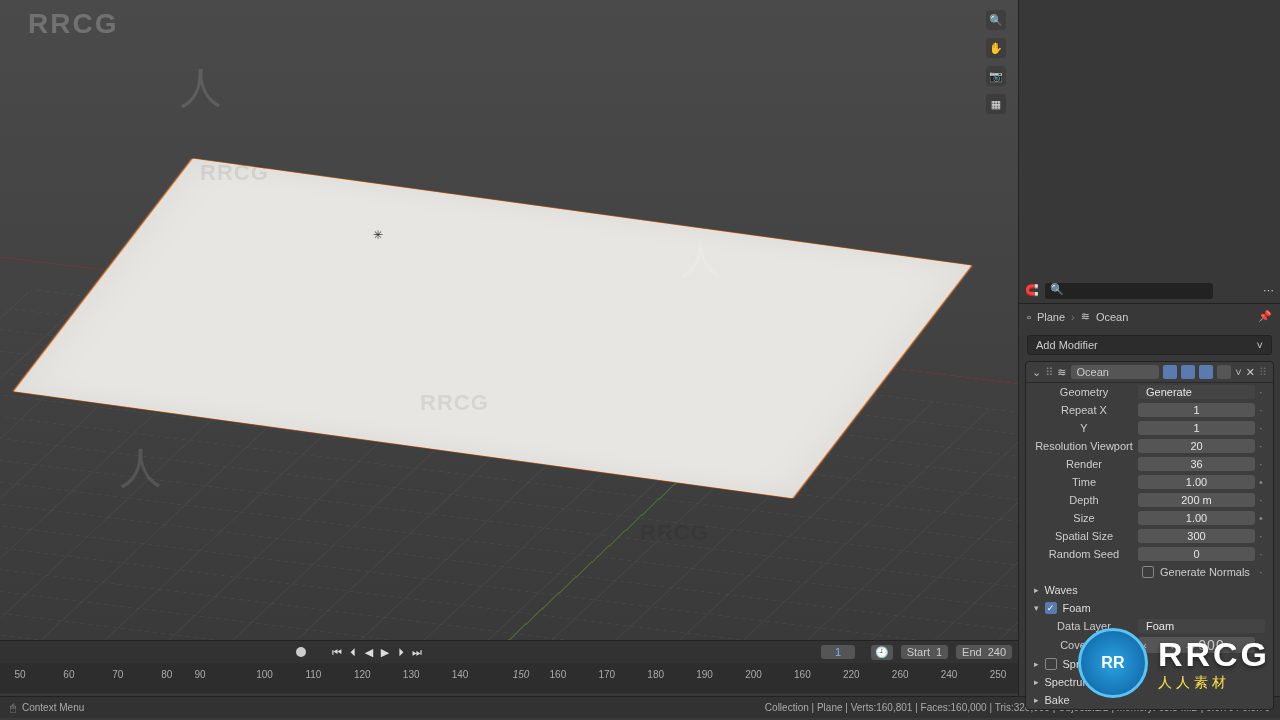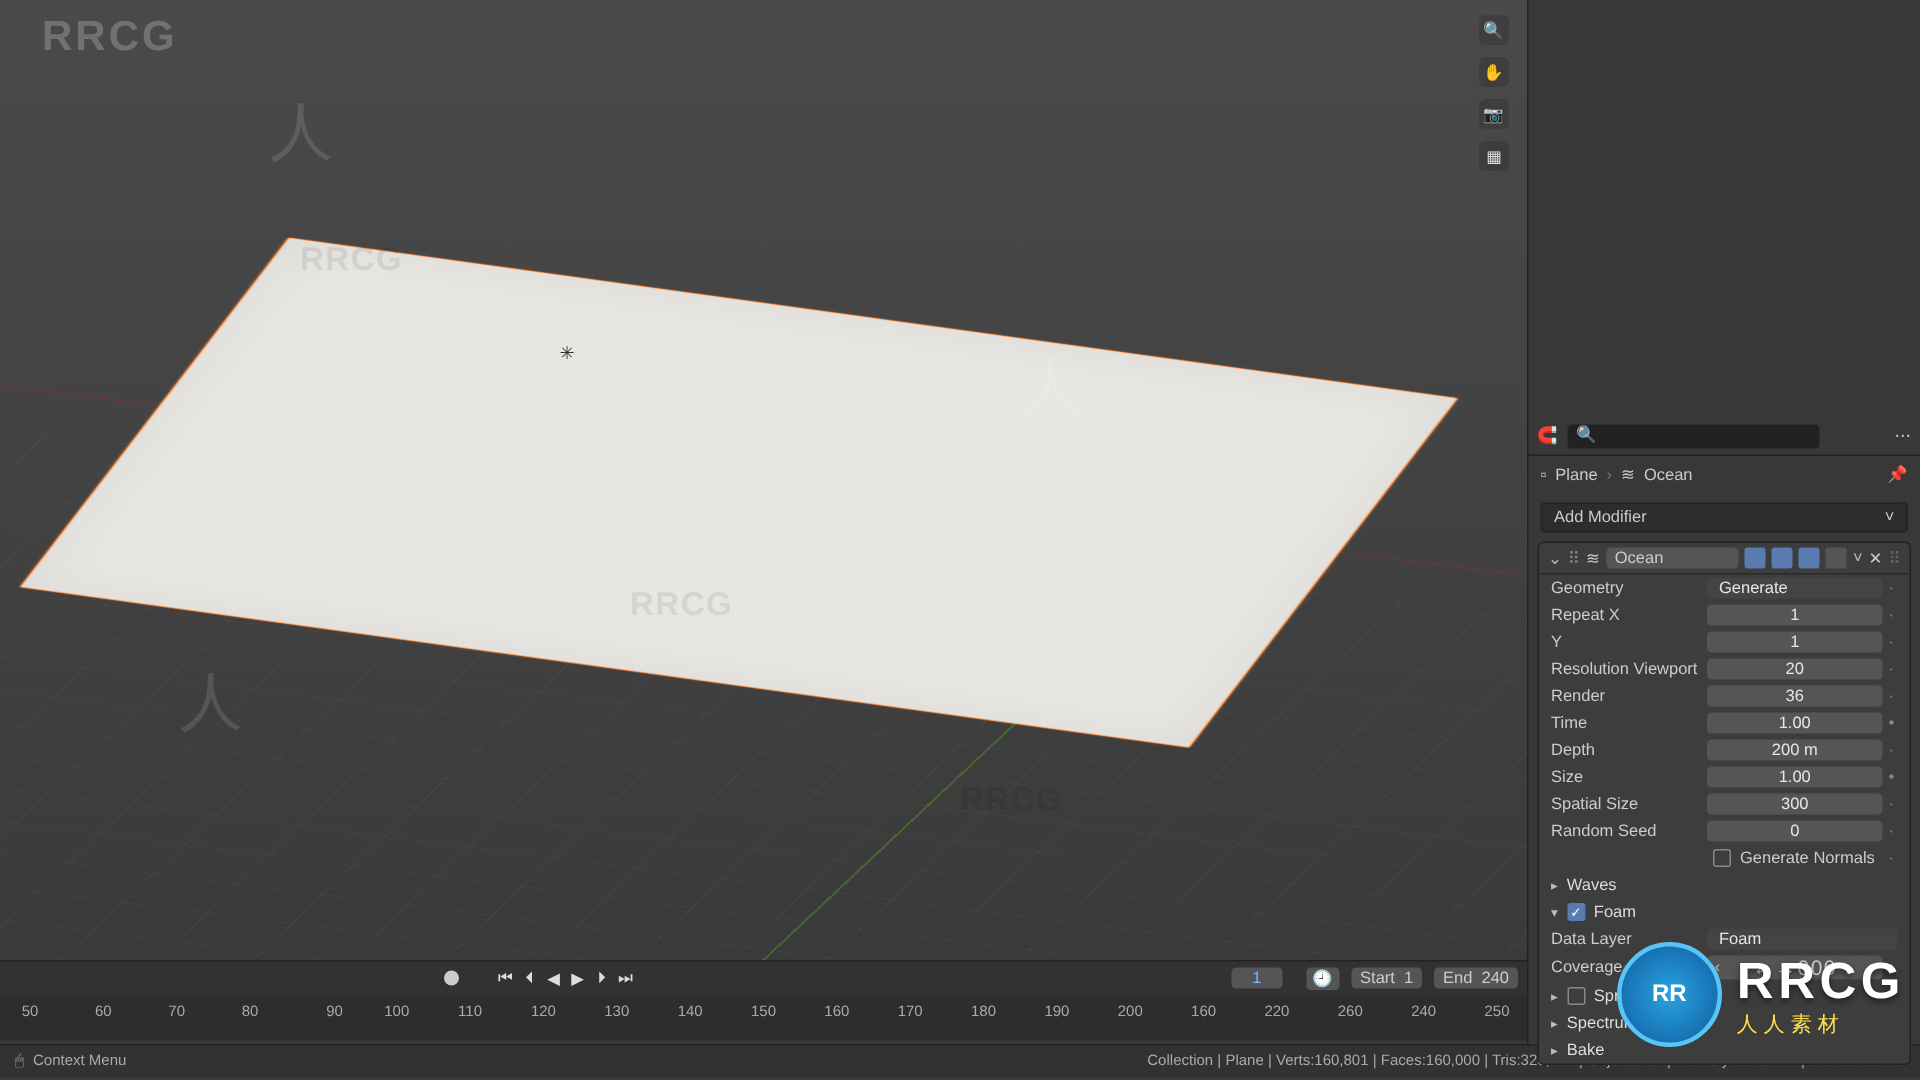--- a/index.html
+++ b/index.html
@@ -71,21 +71,21 @@
 .props-search input { flex:1; background:#222; border:none; border-radius:3px; height:16px; padding:0 6px; color:#ccc; font-size:11px; }
 .crumb { display:flex; align-items:center; gap:6px; padding:6px 8px; color:#ccc; }
 .crumb .chev { color:#777; }
 .add-mod { margin:6px 8px; background:#2c2c2c; border:1px solid #222; border-radius:3px; padding:3px 8px; display:flex; justify-content:space-between; align-items:center; }
 .mod-panel { margin:4px 6px; border:1px solid #222; border-radius:4px; background:#3d3d3d; }
 .mod-head { display:flex; align-items:center; gap:4px; padding:3px 6px; border-bottom:1px solid #2a2a2a; }
 .mod-head .name-input { flex:1; background:#555; border-radius:3px; padding:1px 6px; }
 .mod-head .icon-btn { width:14px; height:14px; background:#5a7bb0; border-radius:2px; }
 .mod-head .icon-btn.gray { background:#555; }
 .row { display:flex; align-items:center; padding:2px 8px; gap:4px; min-height:18px; }
-.row .lbl { width:100px; text-align:left; color:#ccc; }
+.row .lbl { width:100px; text-align:center; color:#ccc; }
 .row .val { flex:1; background:#555; border-radius:3px; text-align:center; padding:1px 0; color:#e6e6e6; }
 .row .val.dark { background:#444; }
 .row .dot { width:6px; color:#888; }
 .section { padding:3px 8px; display:flex; align-items:center; gap:6px; color:#ddd; }
 .section .tri { color:#bbb; font-size:9px; }
 .checkbox { width:12px; height:12px; border:1px solid #888; border-radius:2px; display:inline-flex; align-items:center; justify-content:center; font-size:9px; }
 .checkbox.checked { background:#5a7bb0; border-color:#5a7bb0; color:#fff; }
 .coverage-field { flex:1; display:flex; align-items:center; background:#555; border-radius:3px; }
 .coverage-field span.arrow { width:14px; text-align:center; color:#bbb; }
 .coverage-field span.mid { flex:1; text-align:center; font-size:14px; letter-spacing:1px; }
@@ -151,27 +151,27 @@
     <span class="tl-btn">
       <span>End</span>
       <span>240</span>
     </span>
   </div>
   <div class="timeline-ruler">
       <span class="tick" style="left: 20px;">50</span>
       <span class="tick" style="left: 68.9px;">60</span>
       <span class="tick" style="left: 117.8px;">70</span>
       <span class="tick" style="left: 166.7px;">80</span>
-      <span class="tick" style="left: 223px;">90</span>
+      <span class="tick" style="left: 200px;">90</span>
       <span class="tick" style="left: 264.5px;">100</span>
       <span class="tick" style="left: 313.4px;">110</span>
       <span class="tick" style="left: 362.3px;">120</span>
       <span class="tick" style="left: 411.2px;">130</span>
       <span class="tick" style="left: 460.1px;">140</span>
-      <span class="tick" style="left: 509px;">150</span>
+      <span class="tick" style="left: 521px; font-style: italic;">150</span>
       <span class="tick" style="left: 557.9px;">160</span>
       <span class="tick" style="left: 606.8px;">170</span>
       <span class="tick" style="left: 655.7px;">180</span>
       <span class="tick" style="left: 704.6px;">190</span>
       <span class="tick" style="left: 753.5px;">200</span>
       <span class="tick" style="left: 802.4px;">160</span>
       <span class="tick" style="left: 851.3px;">220</span>
       <span class="tick" style="left: 900.2px;">260</span>
       <span class="tick" style="left: 949.1px;">240</span>
       <span class="tick" style="left: 998px;">250</span>

